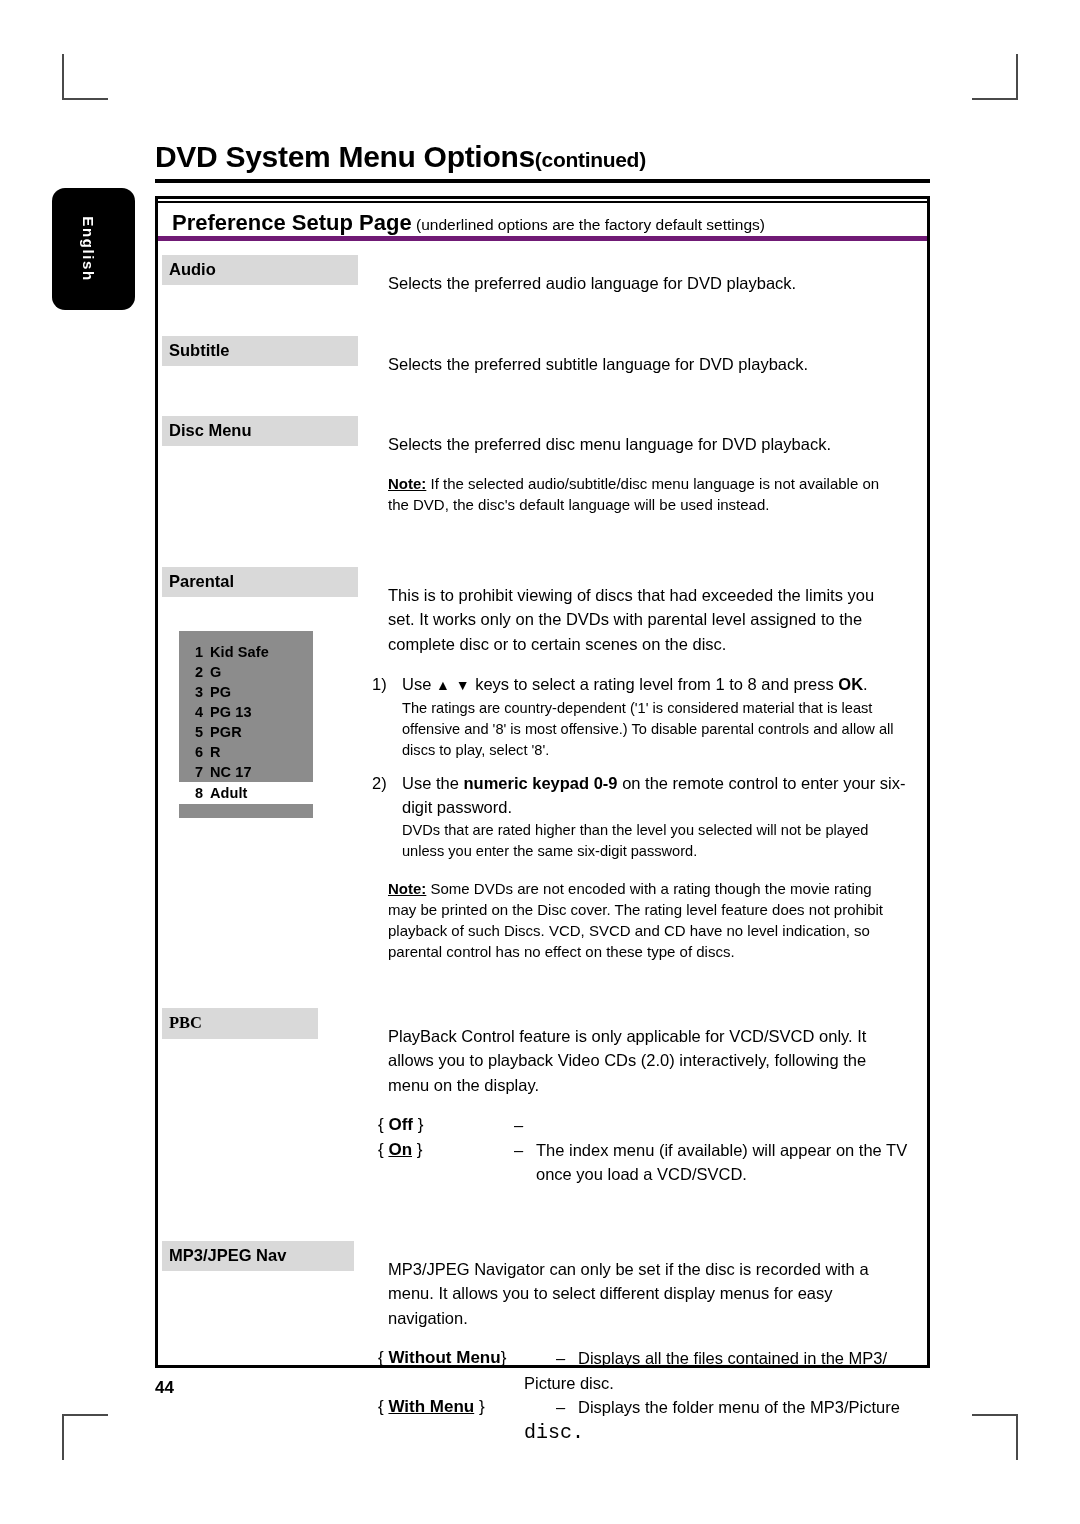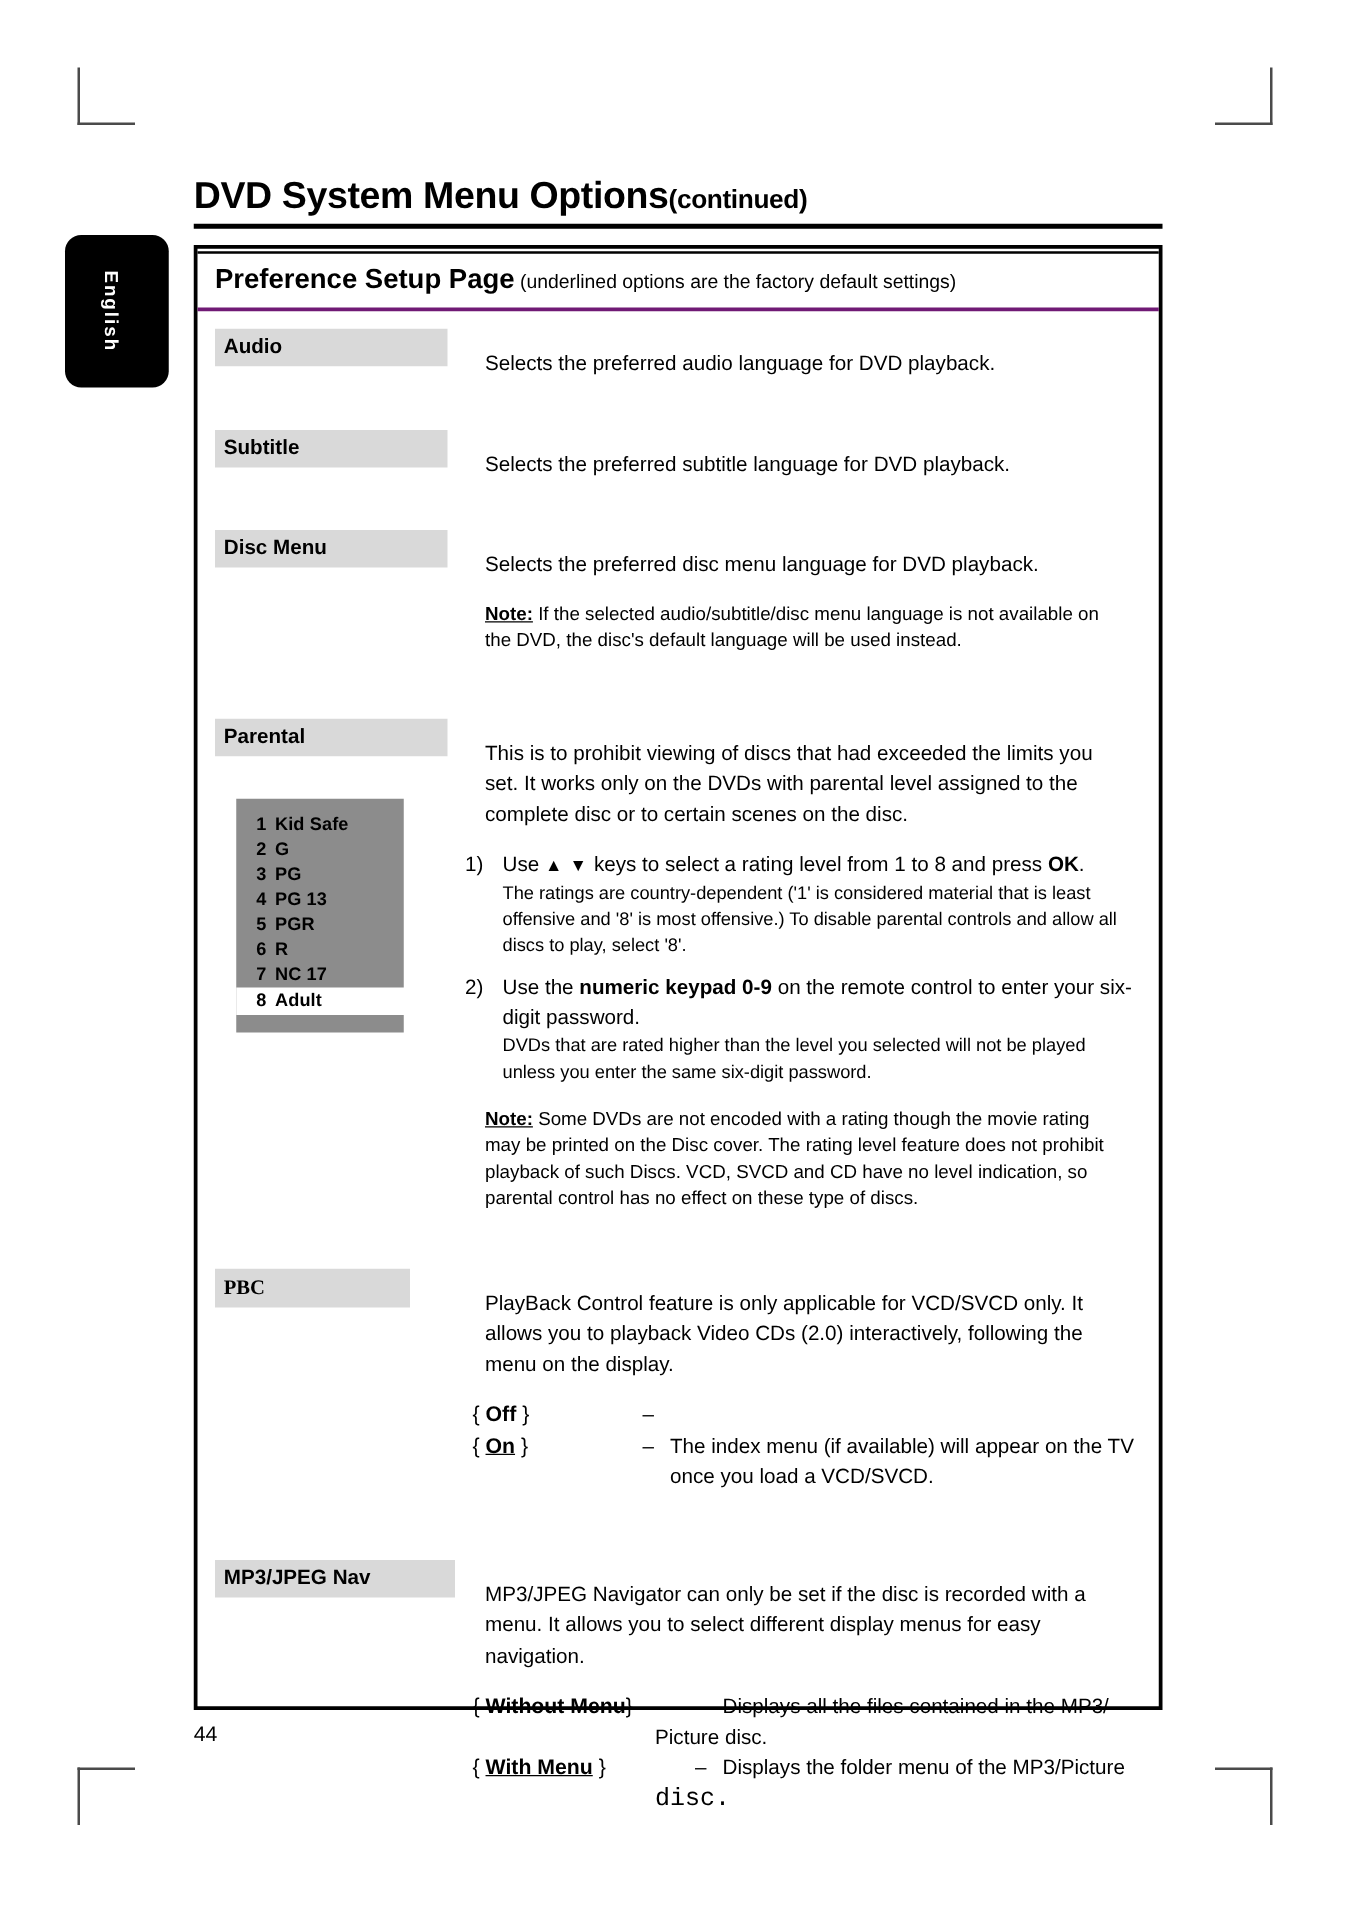--- a/index.html
+++ b/index.html
@@ -80,23 +80,23 @@
     left: 155px;
     top: 196px;
     width: 775px;
     height: 1172px;
     box-sizing: border-box;
     border: 3px solid #000000;
     background: #ffffff;
   }
 
   .section-header {
-    border-bottom: 3px solid #701a75;
+    border-bottom: 5px solid #701a75;
     border-top: 2px solid #000000;
-    padding: 7px 0 10px 14px;
+    padding: 7px 0 0 14px;
     margin-top: 2px;
   }
   .section-header .sh-title {
     font-size: 22px;
     font-weight: bold;
     display: inline;
   }
   .section-header .sh-sub {
     font-size: 15.5px;
     font-weight: normal;
@@ -108,21 +108,21 @@
   }
 
   .row {
     display: flex;
     align-items: flex-start;
   }
 
   .label-col {
     width: 200px;
     flex: 0 0 200px;
-    padding-left: 14px;
+    padding-left: 4px;
     box-sizing: border-box;
     border-radius: 10px;
   }
   .chip {
     display: block;
     background: #d9d9d9;
     font-size: 16.5px;
     font-weight: bold;
     padding: 5px 6px 6px 7px;
     box-sizing: border-box;
@@ -238,21 +238,21 @@
   .opt-row.tight .opt-key { flex: 0 0 178px; }
   .opt-row.tight .opt-val { padding-left: 0; }
   .opt-indent { padding-left: 152px; }
 
   
   .page-num {
     position: absolute;
     left: 155px;
     top: 1378px;
     font-size: 17px;
-    font-weight: normal;
+    font-weight: bold;
   }
 </style>
 </head>
 <body>
 
 <div class="crop tl"></div>
 <div class="crop tr"></div>
 <div class="crop bl"></div>
 <div class="crop br"></div>
 

